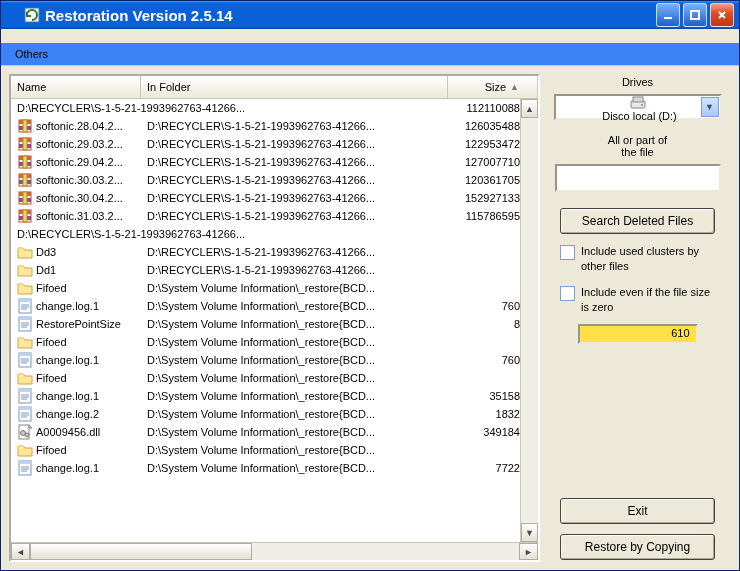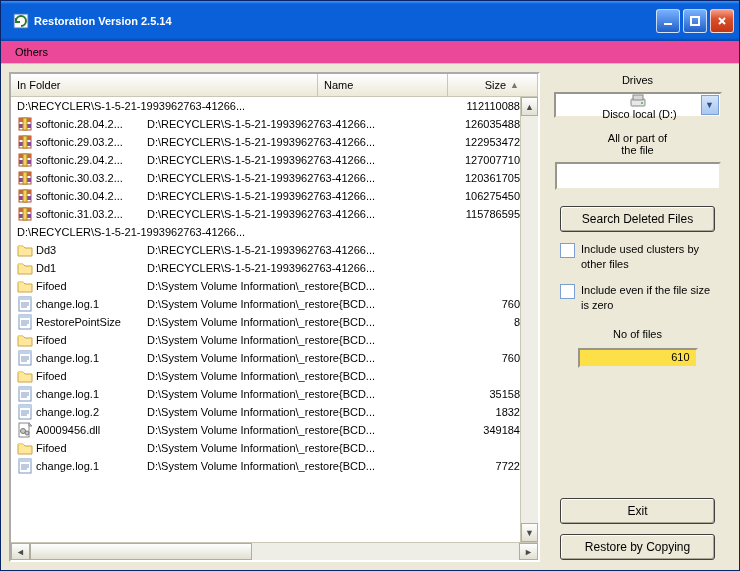--- a/index.html
+++ b/index.html
@@ -1,23 +1,23 @@
 <!DOCTYPE html>
 <html><head>
 <meta charset="utf-8">
 <style>
   html,body{margin:0;padding:0;font-family:Tahoma,Arial,sans-serif;font-size:11px;background:#ece9d8;}
   .window{width:740px;height:571px;background:#ece9d8;border:1px solid #0a246a;box-sizing:border-box;position:relative;display:flex;flex-direction:column;}
-  .titlebar{height:40px;background:linear-gradient(to bottom,#3a95ff 0%,#0a60d8 8%,#0a60d8 92%,#0842a9 100%);display:flex;align-items:center;color:#fff;font-weight:bold;font-size:11px;padding-left:12px;}
+  .titlebar{height:28px;background:linear-gradient(to bottom,#3a95ff 0%,#0a60d8 8%,#0a60d8 92%,#0842a9 100%);display:flex;align-items:center;color:#fff;font-weight:bold;font-size:15px;padding-left:23px;}
   .titlebar .icon{width:16px;height:16px;margin-right:5px;display:inline-flex;align-items:center;justify-content:center;}
   .titlebar .spacer{flex:1;}
   .ctrl-btn{width:22px;height:22px;margin-right:3px;border-radius:3px;display:flex;align-items:center;justify-content:center;font-family:Arial;font-size:13px;font-weight:bold;color:#fff;border:1px solid rgba(255,255,255,.7);}
   .ctrl-min,.ctrl-max{background:linear-gradient(to bottom,#7ab1ff,#1e5fc9);}
   .ctrl-close{background:linear-gradient(to bottom,#f79e88,#d9502a 40%,#c23615);margin-right:5px;}
-  .menubar{height:22px;background:#ec4899;padding-left:6px;display:flex;align-items:center;border-bottom:1px solid #cac6b6;}
+  .menubar{height:22px;background:#3b82f6;padding-left:6px;display:flex;align-items:center;border-bottom:1px solid #cac6b6;margin-top:14px;}
   .menu-item{padding:2px 8px;}
   .client{flex:1;display:flex;padding:8px;gap:8px;overflow:hidden;}
   .list-wrap{flex:1;display:flex;flex-direction:column;border:2px inset #fff;background:#fff;min-width:0;}
   .cols{display:flex;height:22px;background:linear-gradient(to bottom,#fff,#ece9d8);border-bottom:1px solid #cac6b6;flex-shrink:0;}
   .col{display:flex;align-items:center;padding:0 6px;border-right:1px solid #cac6b6;box-sizing:border-box;white-space:nowrap;}
   .col-name{width:130px;}
   .col-folder{flex:1;}
   .col-size{width:90px;justify-content:flex-end;padding-right:18px;}
   .sort-ind{margin-left:4px;color:#777;font-size:9px;}
   .rows{flex:1;overflow:hidden;position:relative;}
@@ -81,25 +81,25 @@
   </div>
 
   <div class="menubar">
     <div class="menu-item">Others</div>
   </div>
 
   <div class="client">
 
     <div class="list-wrap">
       <div class="cols">
+        <div class="col col-name">
+            <span>Name</span>
+          </div>
         <div class="col col-folder">
             <span>In Folder</span>
-          </div>
-        <div class="col col-name">
-            <span>Name</span>
           </div>
         <div class="col col-size">
             <span>Size</span>
             <span class="sort-ind">▲</span>
           </div>
       </div>
       <div class="rows">
         <div class="rows-inner" id="rows-inner">
             <div class="row">
               <div class="cell cell-folder">D:\RECYCLER\S-1-5-21-1993962763-41266...</div>
@@ -171,21 +171,21 @@
                   <svg width="16" height="16" viewBox="0 0 16 16">
                     <rect x="2" y="2" width="12" height="12" fill="#fff" stroke="#b05030"></rect>
                     <rect x="2" y="2" width="12" height="4" fill="#c96a3d"></rect>
                     <rect x="2" y="8" width="12" height="4" fill="#8a4a9a"></rect>
                     <rect x="6" y="2" width="4" height="12" fill="#f4d060" stroke="#b08a20"></rect>
                   </svg>
                 </span>
                 <span>softonic.30.04.2...</span>
               </div>
               <div class="cell cell-folder">D:\RECYCLER\S-1-5-21-1993962763-41266...</div>
-              <div class="cell cell-size">106275450</div>
+              <div class="cell cell-size">152927133</div>
             </div>
             <div class="row">
               <div class="cell cell-name">
                 <span class="ficon">
                   <svg width="16" height="16" viewBox="0 0 16 16">
                     <rect x="2" y="2" width="12" height="12" fill="#fff" stroke="#b05030"></rect>
                     <rect x="2" y="2" width="12" height="4" fill="#c96a3d"></rect>
                     <rect x="2" y="8" width="12" height="4" fill="#8a4a9a"></rect>
                     <rect x="6" y="2" width="4" height="12" fill="#f4d060" stroke="#b08a20"></rect>
                   </svg>
@@ -426,21 +426,20 @@
 
       <div class="chk-wrap">
         <div class="chk"></div>
         <span>Include used clusters by other files</span>
       </div>
       <div class="chk-wrap">
         <div class="chk"></div>
         <span>Include even if the file size is zero</span>
       </div>
 
-      <div class="no-files">No of files</div>
       <div class="file-count">610</div>
 
       <div class="gap"></div>
       <button class="btn" style="margin-top:6px;margin-bottom:4px;">Exit</button>
       <button class="btn">Restore by Copying</button>
     </div>
 
   </div>
 </div>
 

